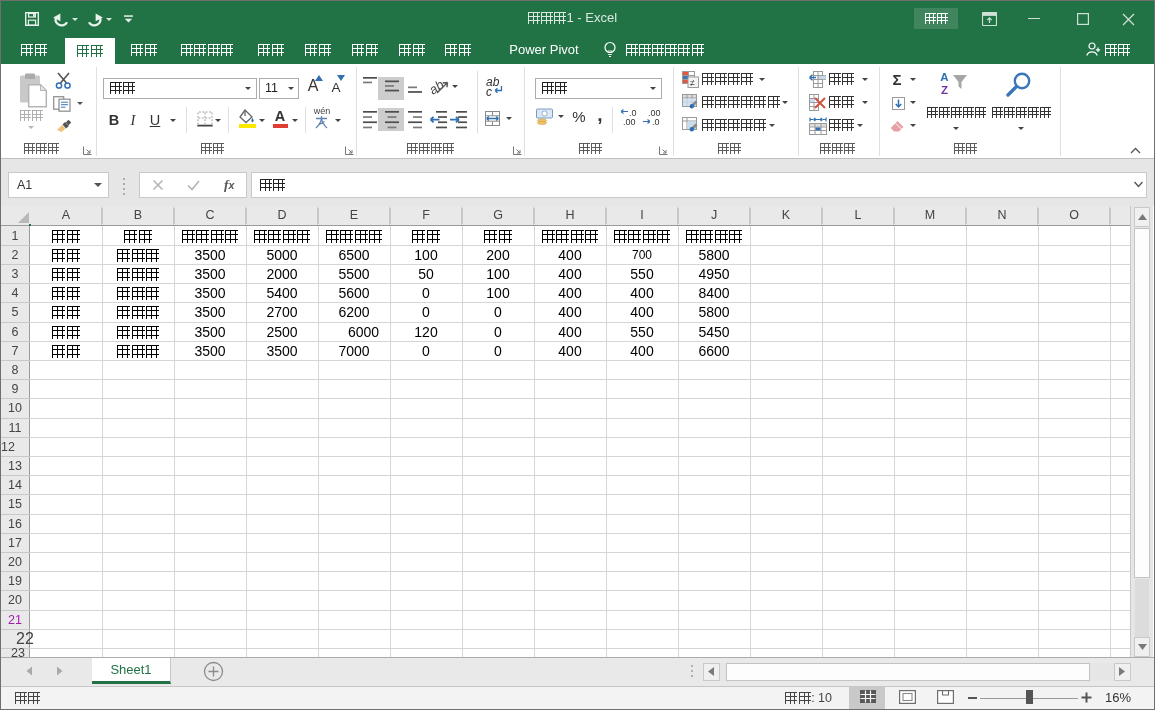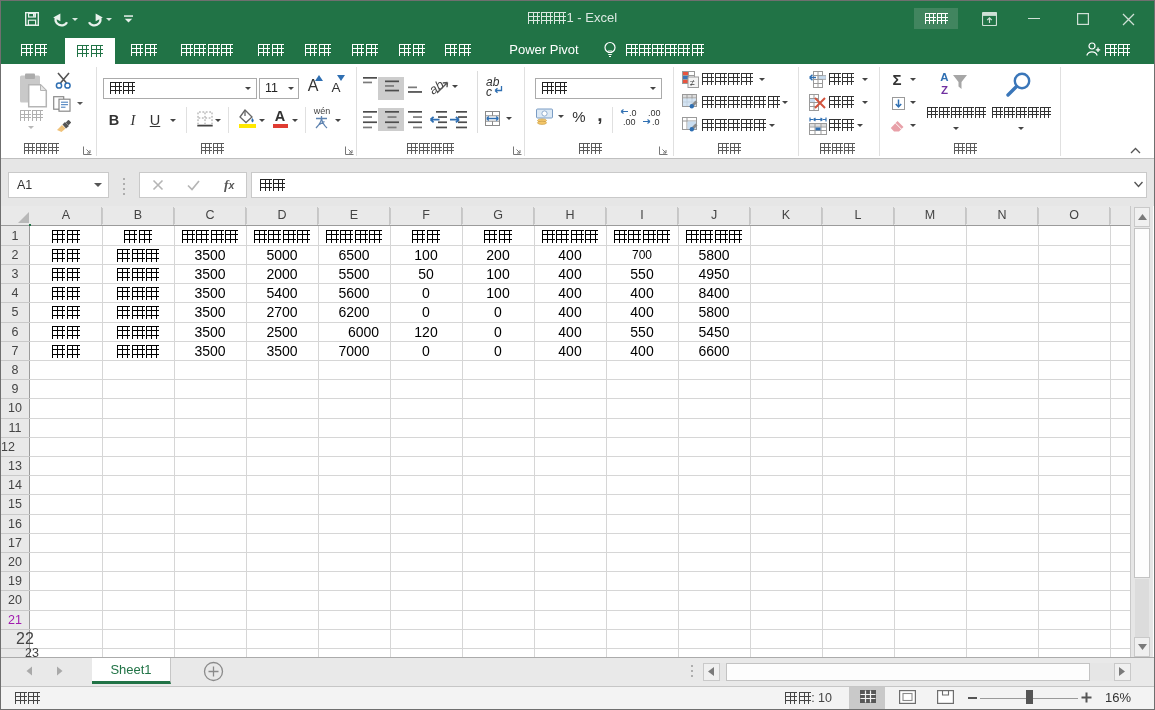--- a/index.html
+++ b/index.html
@@ -473,21 +473,21 @@
 <div style="position:absolute;left:1px;top:457px;width:28px;height:18px;line-height:18px;font-size:12.5px;color:#444;text-align:center;font-weight:normal;white-space:nowrap;">13</div>
 <div style="position:absolute;left:1px;top:476px;width:28px;height:18px;line-height:18px;font-size:12.5px;color:#444;text-align:center;font-weight:normal;white-space:nowrap;">14</div>
 <div style="position:absolute;left:1px;top:495px;width:28px;height:18px;line-height:18px;font-size:12.5px;color:#444;text-align:center;font-weight:normal;white-space:nowrap;">15</div>
 <div style="position:absolute;left:1px;top:515px;width:28px;height:18px;line-height:18px;font-size:12.5px;color:#444;text-align:center;font-weight:normal;white-space:nowrap;">16</div>
 <div style="position:absolute;left:1px;top:534px;width:28px;height:18px;line-height:18px;font-size:12.5px;color:#444;text-align:center;font-weight:normal;white-space:nowrap;">17</div>
 <div style="position:absolute;left:1px;top:553px;width:28px;height:18px;line-height:18px;font-size:12.5px;color:#444;text-align:center;font-weight:normal;white-space:nowrap;">20</div>
 <div style="position:absolute;left:1px;top:572px;width:28px;height:18px;line-height:18px;font-size:12.5px;color:#444;text-align:center;font-weight:normal;white-space:nowrap;">19</div>
 <div style="position:absolute;left:1px;top:591px;width:28px;height:18px;line-height:18px;font-size:12.5px;color:#444;text-align:center;font-weight:normal;white-space:nowrap;">20</div>
 <div style="position:absolute;left:1px;top:611px;width:28px;height:18px;line-height:18px;font-size:12.5px;color:#a21caf;text-align:center;font-weight:normal;white-space:nowrap;">21</div>
 <div style="position:absolute;left:1px;top:630px;width:48px;height:18px;line-height:18px;font-size:16px;color:#444;text-align:center;font-weight:normal;white-space:nowrap;">22</div>
-<div style="position:absolute;left:15px;top:649px;width:26px;height:9px;line-height:9px;font-size:12.5px;color:#444;text-align:center;font-weight:normal;white-space:nowrap;padding-left:8px;">23</div>
+<div style="position:absolute;left:1px;top:649px;width:26px;height:9px;line-height:9px;font-size:12.5px;color:#444;text-align:center;font-weight:normal;white-space:nowrap;padding-left:8px;">23</div>
 <div style="position:absolute;left:30px;top:227px;width:72px;height:18px;line-height:18px;font-size:14px;color:#000;text-align:center;font-weight:normal;white-space:nowrap;"><span style="display:inline-block;width:13px;height:13px;margin:0 0.6px;vertical-align:-1.8px;background:repeating-linear-gradient(to bottom,#000 0 1px,transparent 1px 4.33px),repeating-linear-gradient(to right,#000 0 1px,transparent 1px 5.00px)"></span><span style="display:inline-block;width:13px;height:13px;margin:0 0.6px;vertical-align:-1.8px;background:repeating-linear-gradient(to bottom,#000 0 1px,transparent 1px 4.33px),repeating-linear-gradient(to right,#000 0 1px,transparent 1px 5.00px)"></span></div>
 <div style="position:absolute;left:102px;top:227px;width:72px;height:18px;line-height:18px;font-size:14px;color:#000;text-align:center;font-weight:normal;white-space:nowrap;"><span style="display:inline-block;width:13px;height:13px;margin:0 0.6px;vertical-align:-1.8px;background:repeating-linear-gradient(to bottom,#000 0 1px,transparent 1px 4.33px),repeating-linear-gradient(to right,#000 0 1px,transparent 1px 5.00px)"></span><span style="display:inline-block;width:13px;height:13px;margin:0 0.6px;vertical-align:-1.8px;background:repeating-linear-gradient(to bottom,#000 0 1px,transparent 1px 4.33px),repeating-linear-gradient(to right,#000 0 1px,transparent 1px 5.00px)"></span></div>
 <div style="position:absolute;left:174px;top:227px;width:72px;height:18px;line-height:18px;font-size:14px;color:#000;text-align:center;font-weight:normal;white-space:nowrap;"><span style="display:inline-block;width:13px;height:13px;margin:0 0.6px;vertical-align:-1.8px;background:repeating-linear-gradient(to bottom,#000 0 1px,transparent 1px 4.33px),repeating-linear-gradient(to right,#000 0 1px,transparent 1px 5.00px)"></span><span style="display:inline-block;width:13px;height:13px;margin:0 0.6px;vertical-align:-1.8px;background:repeating-linear-gradient(to bottom,#000 0 1px,transparent 1px 4.33px),repeating-linear-gradient(to right,#000 0 1px,transparent 1px 5.00px)"></span><span style="display:inline-block;width:13px;height:13px;margin:0 0.6px;vertical-align:-1.8px;background:repeating-linear-gradient(to bottom,#000 0 1px,transparent 1px 4.33px),repeating-linear-gradient(to right,#000 0 1px,transparent 1px 5.00px)"></span><span style="display:inline-block;width:13px;height:13px;margin:0 0.6px;vertical-align:-1.8px;background:repeating-linear-gradient(to bottom,#000 0 1px,transparent 1px 4.33px),repeating-linear-gradient(to right,#000 0 1px,transparent 1px 5.00px)"></span></div>
 <div style="position:absolute;left:246px;top:227px;width:72px;height:18px;line-height:18px;font-size:14px;color:#000;text-align:center;font-weight:normal;white-space:nowrap;"><span style="display:inline-block;width:13px;height:13px;margin:0 0.6px;vertical-align:-1.8px;background:repeating-linear-gradient(to bottom,#000 0 1px,transparent 1px 4.33px),repeating-linear-gradient(to right,#000 0 1px,transparent 1px 5.00px)"></span><span style="display:inline-block;width:13px;height:13px;margin:0 0.6px;vertical-align:-1.8px;background:repeating-linear-gradient(to bottom,#000 0 1px,transparent 1px 4.33px),repeating-linear-gradient(to right,#000 0 1px,transparent 1px 5.00px)"></span><span style="display:inline-block;width:13px;height:13px;margin:0 0.6px;vertical-align:-1.8px;background:repeating-linear-gradient(to bottom,#000 0 1px,transparent 1px 4.33px),repeating-linear-gradient(to right,#000 0 1px,transparent 1px 5.00px)"></span><span style="display:inline-block;width:13px;height:13px;margin:0 0.6px;vertical-align:-1.8px;background:repeating-linear-gradient(to bottom,#000 0 1px,transparent 1px 4.33px),repeating-linear-gradient(to right,#000 0 1px,transparent 1px 5.00px)"></span></div>
 <div style="position:absolute;left:318px;top:227px;width:72px;height:18px;line-height:18px;font-size:14px;color:#000;text-align:center;font-weight:normal;white-space:nowrap;"><span style="display:inline-block;width:13px;height:13px;margin:0 0.6px;vertical-align:-1.8px;background:repeating-linear-gradient(to bottom,#000 0 1px,transparent 1px 4.33px),repeating-linear-gradient(to right,#000 0 1px,transparent 1px 5.00px)"></span><span style="display:inline-block;width:13px;height:13px;margin:0 0.6px;vertical-align:-1.8px;background:repeating-linear-gradient(to bottom,#000 0 1px,transparent 1px 4.33px),repeating-linear-gradient(to right,#000 0 1px,transparent 1px 5.00px)"></span><span style="display:inline-block;width:13px;height:13px;margin:0 0.6px;vertical-align:-1.8px;background:repeating-linear-gradient(to bottom,#000 0 1px,transparent 1px 4.33px),repeating-linear-gradient(to right,#000 0 1px,transparent 1px 5.00px)"></span><span style="display:inline-block;width:13px;height:13px;margin:0 0.6px;vertical-align:-1.8px;background:repeating-linear-gradient(to bottom,#000 0 1px,transparent 1px 4.33px),repeating-linear-gradient(to right,#000 0 1px,transparent 1px 5.00px)"></span></div>
 <div style="position:absolute;left:390px;top:227px;width:72px;height:18px;line-height:18px;font-size:14px;color:#000;text-align:center;font-weight:normal;white-space:nowrap;"><span style="display:inline-block;width:13px;height:13px;margin:0 0.6px;vertical-align:-1.8px;background:repeating-linear-gradient(to bottom,#000 0 1px,transparent 1px 4.33px),repeating-linear-gradient(to right,#000 0 1px,transparent 1px 5.00px)"></span><span style="display:inline-block;width:13px;height:13px;margin:0 0.6px;vertical-align:-1.8px;background:repeating-linear-gradient(to bottom,#000 0 1px,transparent 1px 4.33px),repeating-linear-gradient(to right,#000 0 1px,transparent 1px 5.00px)"></span></div>
 <div style="position:absolute;left:462px;top:227px;width:72px;height:18px;line-height:18px;font-size:14px;color:#000;text-align:center;font-weight:normal;white-space:nowrap;"><span style="display:inline-block;width:13px;height:13px;margin:0 0.6px;vertical-align:-1.8px;background:repeating-linear-gradient(to bottom,#000 0 1px,transparent 1px 4.33px),repeating-linear-gradient(to right,#000 0 1px,transparent 1px 5.00px)"></span><span style="display:inline-block;width:13px;height:13px;margin:0 0.6px;vertical-align:-1.8px;background:repeating-linear-gradient(to bottom,#000 0 1px,transparent 1px 4.33px),repeating-linear-gradient(to right,#000 0 1px,transparent 1px 5.00px)"></span></div>
 <div style="position:absolute;left:534px;top:227px;width:72px;height:18px;line-height:18px;font-size:14px;color:#000;text-align:center;font-weight:normal;white-space:nowrap;"><span style="display:inline-block;width:13px;height:13px;margin:0 0.6px;vertical-align:-1.8px;background:repeating-linear-gradient(to bottom,#000 0 1px,transparent 1px 4.33px),repeating-linear-gradient(to right,#000 0 1px,transparent 1px 5.00px)"></span><span style="display:inline-block;width:13px;height:13px;margin:0 0.6px;vertical-align:-1.8px;background:repeating-linear-gradient(to bottom,#000 0 1px,transparent 1px 4.33px),repeating-linear-gradient(to right,#000 0 1px,transparent 1px 5.00px)"></span><span style="display:inline-block;width:13px;height:13px;margin:0 0.6px;vertical-align:-1.8px;background:repeating-linear-gradient(to bottom,#000 0 1px,transparent 1px 4.33px),repeating-linear-gradient(to right,#000 0 1px,transparent 1px 5.00px)"></span><span style="display:inline-block;width:13px;height:13px;margin:0 0.6px;vertical-align:-1.8px;background:repeating-linear-gradient(to bottom,#000 0 1px,transparent 1px 4.33px),repeating-linear-gradient(to right,#000 0 1px,transparent 1px 5.00px)"></span></div>
 <div style="position:absolute;left:606px;top:227px;width:72px;height:18px;line-height:18px;font-size:14px;color:#000;text-align:center;font-weight:normal;white-space:nowrap;"><span style="display:inline-block;width:13px;height:13px;margin:0 0.6px;vertical-align:-1.8px;background:repeating-linear-gradient(to bottom,#000 0 1px,transparent 1px 4.33px),repeating-linear-gradient(to right,#000 0 1px,transparent 1px 5.00px)"></span><span style="display:inline-block;width:13px;height:13px;margin:0 0.6px;vertical-align:-1.8px;background:repeating-linear-gradient(to bottom,#000 0 1px,transparent 1px 4.33px),repeating-linear-gradient(to right,#000 0 1px,transparent 1px 5.00px)"></span><span style="display:inline-block;width:13px;height:13px;margin:0 0.6px;vertical-align:-1.8px;background:repeating-linear-gradient(to bottom,#000 0 1px,transparent 1px 4.33px),repeating-linear-gradient(to right,#000 0 1px,transparent 1px 5.00px)"></span><span style="display:inline-block;width:13px;height:13px;margin:0 0.6px;vertical-align:-1.8px;background:repeating-linear-gradient(to bottom,#000 0 1px,transparent 1px 4.33px),repeating-linear-gradient(to right,#000 0 1px,transparent 1px 5.00px)"></span></div>
 <div style="position:absolute;left:678px;top:227px;width:72px;height:18px;line-height:18px;font-size:14px;color:#000;text-align:center;font-weight:normal;white-space:nowrap;"><span style="display:inline-block;width:13px;height:13px;margin:0 0.6px;vertical-align:-1.8px;background:repeating-linear-gradient(to bottom,#000 0 1px,transparent 1px 4.33px),repeating-linear-gradient(to right,#000 0 1px,transparent 1px 5.00px)"></span><span style="display:inline-block;width:13px;height:13px;margin:0 0.6px;vertical-align:-1.8px;background:repeating-linear-gradient(to bottom,#000 0 1px,transparent 1px 4.33px),repeating-linear-gradient(to right,#000 0 1px,transparent 1px 5.00px)"></span><span style="display:inline-block;width:13px;height:13px;margin:0 0.6px;vertical-align:-1.8px;background:repeating-linear-gradient(to bottom,#000 0 1px,transparent 1px 4.33px),repeating-linear-gradient(to right,#000 0 1px,transparent 1px 5.00px)"></span><span style="display:inline-block;width:13px;height:13px;margin:0 0.6px;vertical-align:-1.8px;background:repeating-linear-gradient(to bottom,#000 0 1px,transparent 1px 4.33px),repeating-linear-gradient(to right,#000 0 1px,transparent 1px 5.00px)"></span></div>

